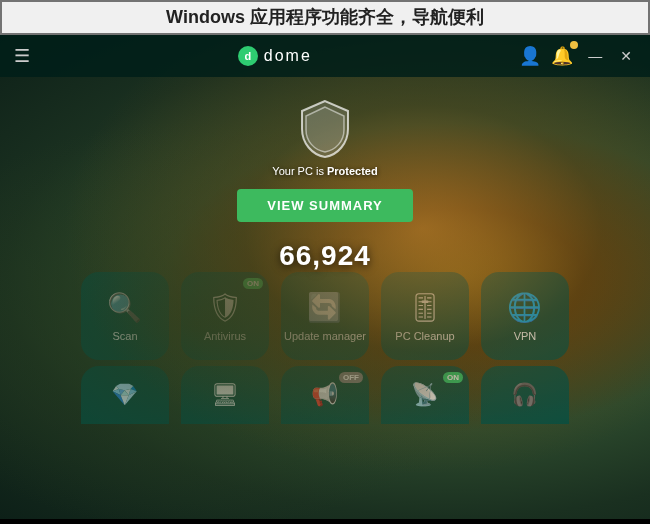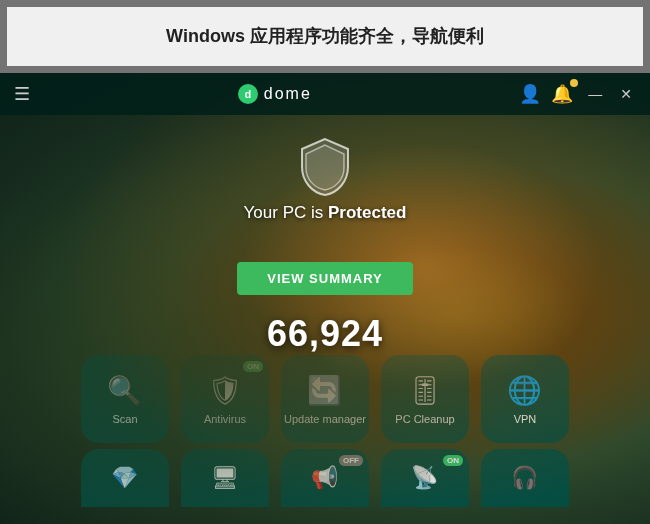--- a/index.html
+++ b/index.html
@@ -8,23 +8,23 @@
       height: 524px;
       font-family: 'Segoe UI', Arial, sans-serif;
       overflow: hidden;
       background: #000;
     }
 
     
     .annotation-bar {
       width: 100%;
       background: #f0f0f0;
-      border: 7px solid #737373;
+      border: 2px solid #737373;
       text-align: center;
-      padding: 18px 0;
+      padding: 4px 0;
       font-size: 18px;
       font-weight: bold;
       color: #222;
       line-height: 1.3;
     }
 
     
     .app-window {
       width: 650px;
       height: 484px;
@@ -98,45 +98,44 @@
     }
 
     .shield-icon {
       width: 54px;
       height: 60px;
       margin-bottom: 6px;
     }
 
     .status-text {
       color: #fff;
-      font-size: 17px;
+      font-size: 11px;
       font-weight: 400;
       text-shadow: 0 1px 4px rgba(0,0,0,0.8);
       margin-bottom: 12px;
     }
     .status-text strong { font-weight: 700; }
 
     .view-summary-btn {
       background: #3dba5e;
       color: #fff;
       border: none;
       border-radius: 4px;
       padding: 9px 30px;
       font-size: 13px;
       font-weight: 700;
       letter-spacing: 1px;
       cursor: pointer;
       text-transform: uppercase;
       margin-bottom: 18px;
-      margin-top: 27px;
     }
 
     .files-count {
       color: #fff;
-      font-size: 36px;
+      font-size: 28px;
       font-weight: 700;
       text-shadow: 0 2px 8px rgba(0,0,0,0.7);
       letter-spacing: 1px;
     }
     .files-label {
       color: #ccc;
       font-size: 11px;
       letter-spacing: 3px;
       text-shadow: 0 1px 4px rgba(0,0,0,0.8);
       margin-bottom: 20px;

